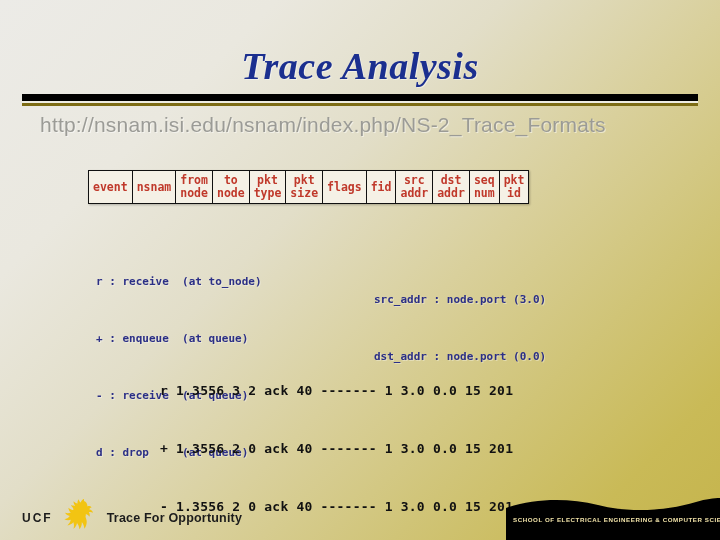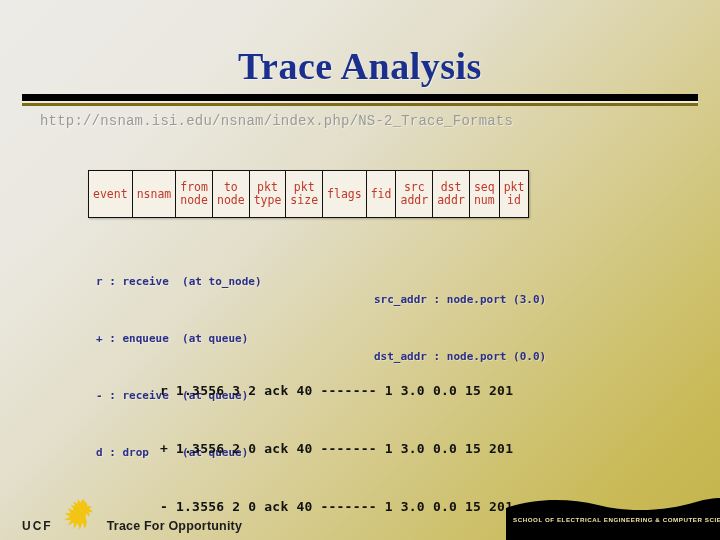--- a/index.html
+++ b/index.html
@@ -37,20 +37,21 @@
     text-align: center;
   }
   #slide-title {
     font-family: "Liberation Serif", serif;
     font-size: 38px;
     font-weight: bold;
     color: #1b2f8f;
     letter-spacing: 0.5px;
     line-height: 44px;
     text-shadow: 1px 1px 0 rgba(255,255,255,0.45);
+    font-style: italic;
   }
 
   
   #divider {
     position: absolute;
     left: 22px;
     top: 94px;
     width: 676px;
   }
   .bar-black {
@@ -65,45 +66,45 @@
     height: 3px;
     background: #7d6c15;
   }
 
   
   #url-line {
     position: absolute;
     left: 40px;
     top: 113px;
     width: 640px;
-    font-family: Liberation Mono, monospace;
-    font-size: 14px;
+    font-family: Liberation Sans, sans-serif;
+    font-size: 21px;
     color: #9b9b96;
     letter-spacing: 0.2px;
     text-shadow: 1px 1px 0 rgba(255,255,255,0.5);
   }
 
   
   #field-table {
     position: absolute;
     left: 88px;
     top: 170px;
     border-collapse: collapse;
     background: #f3efe4;
     box-shadow: 1px 1px 2px rgba(0,0,0,0.25);
   }
   #field-table td {
     border: 1px solid #111111;
     font-family: "DejaVu Sans Mono", monospace;
     font-size: 11.5px;
-    font-weight: normal;
+    font-weight: bold;
     color: #c0392b;
     text-align: center;
     vertical-align: middle;
-    padding: 10px 4px;
+    padding: 3px 4px;
     line-height: 13px;
     background: #f5f1e6;
     white-space: pre;
   }
 
   
   .legend {
     position: absolute;
     font-family: "DejaVu Sans Mono", monospace;
     font-size: 11px;
@@ -142,21 +143,21 @@
   .trace-row {
     white-space: pre;
   }
 
   
   #ucf-footer {
     position: absolute;
     left: 22px;
     top: 503px;
     display: flex;
-    align-items: flex-end;
+    align-items: center;
     gap: 7px;
   }
   #ucf-wordmark {
     font-family: "Liberation Sans", sans-serif;
     font-size: 12px;
     font-weight: bold;
     color: #1c1c1c;
     letter-spacing: 2px;
   }
   #ucf-pegasus {

